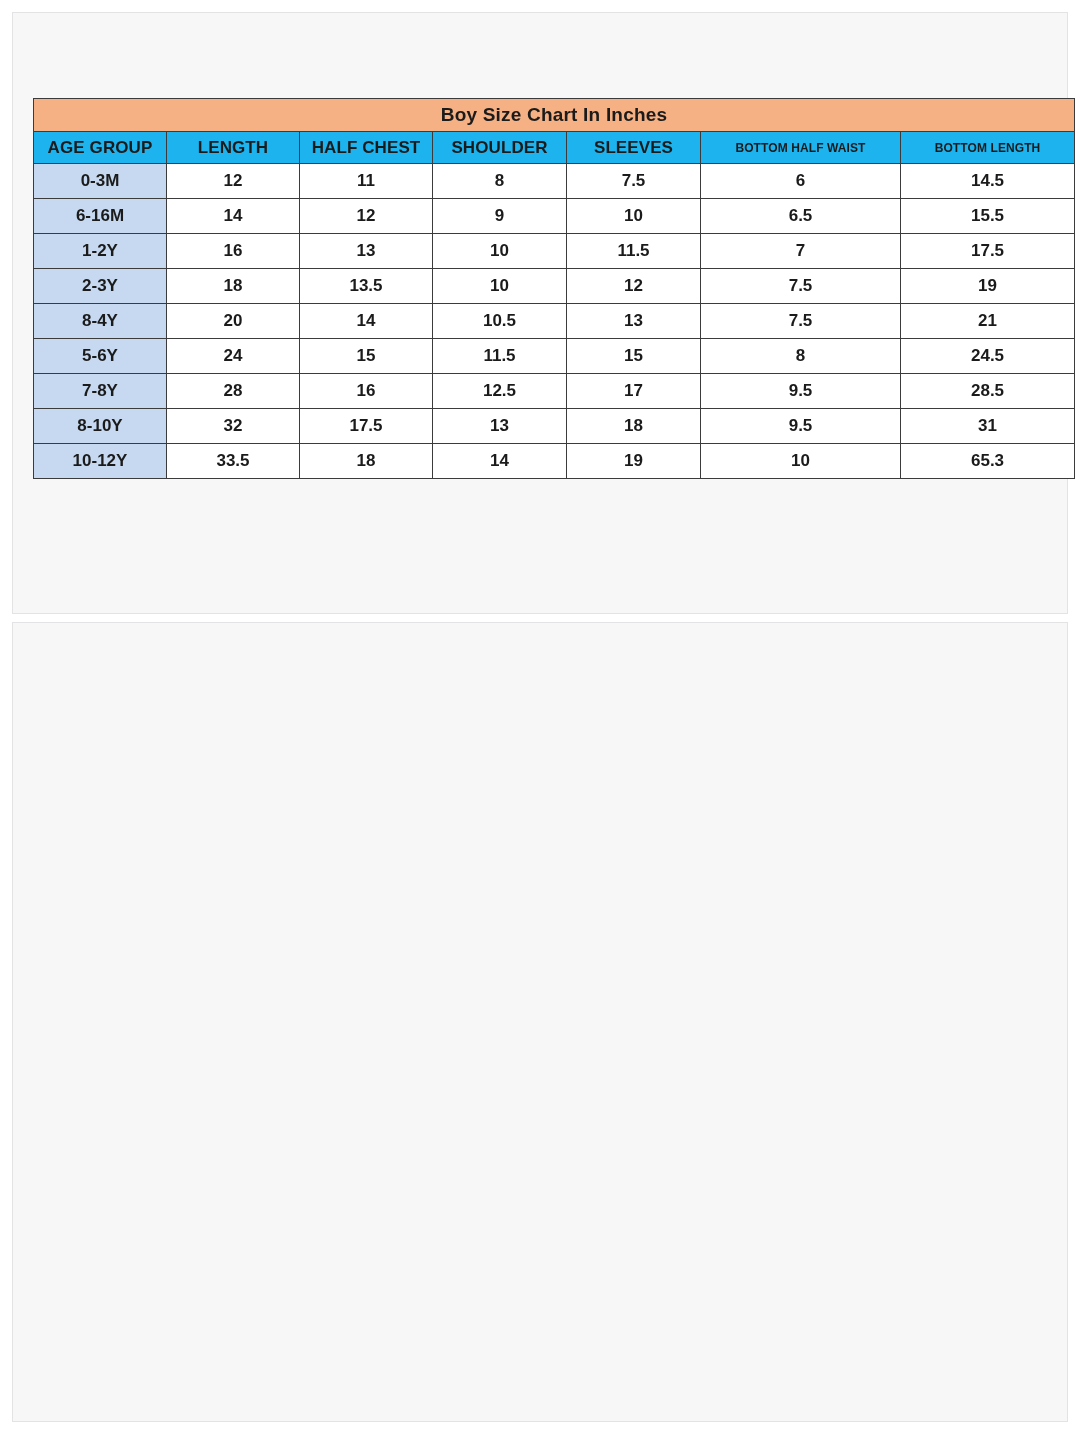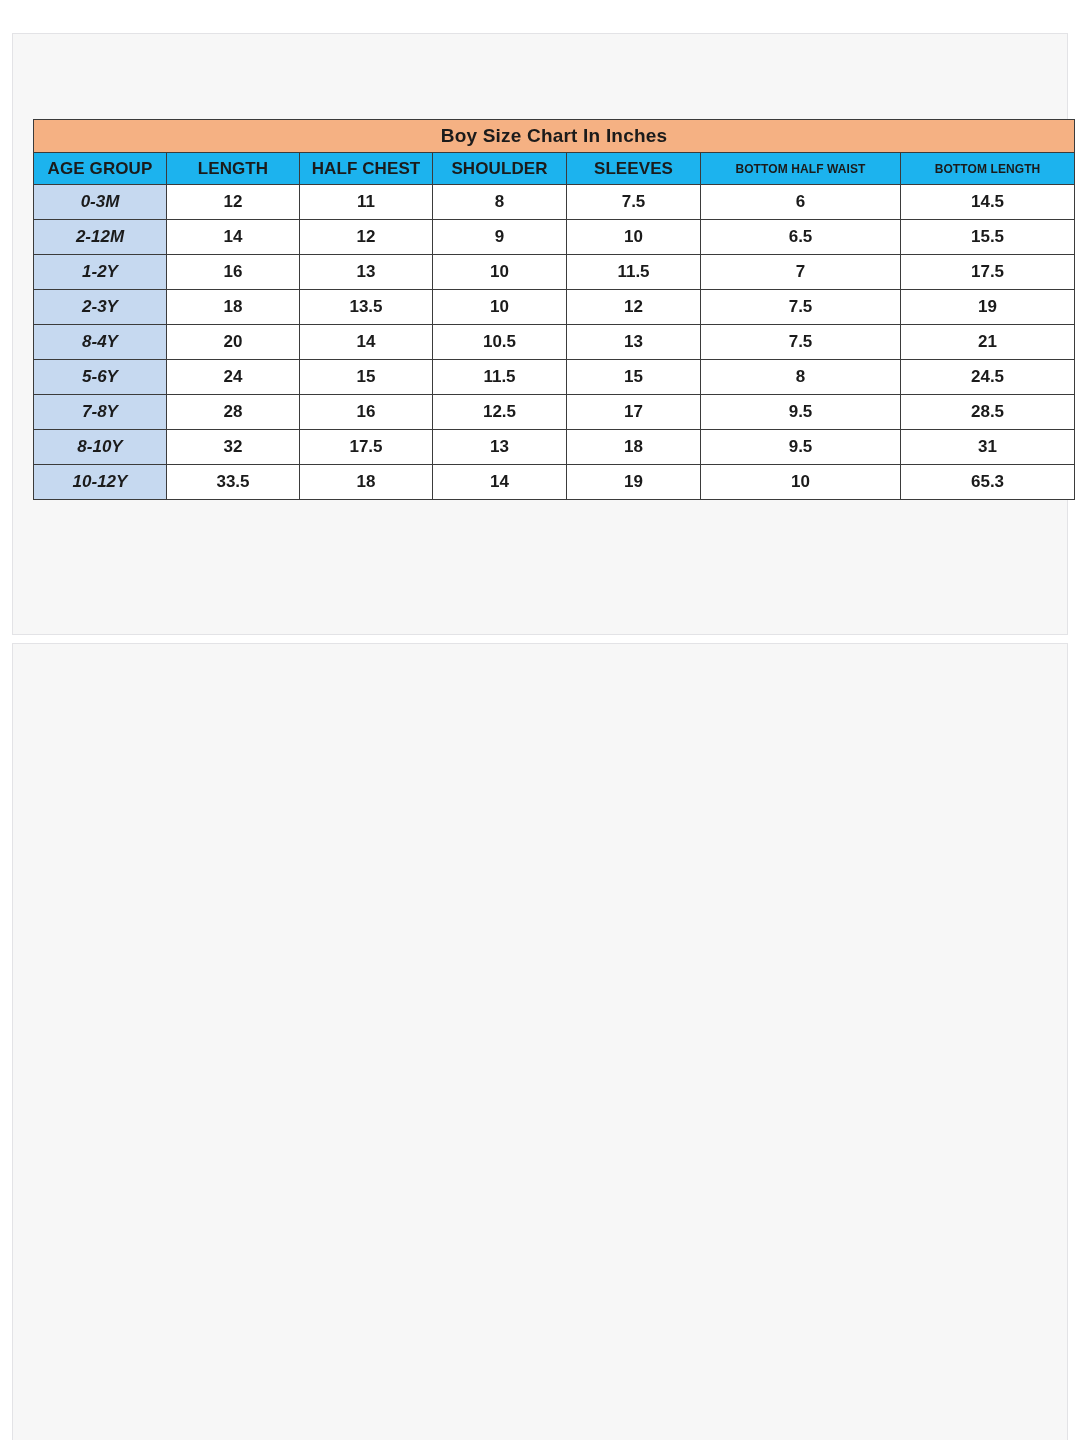--- a/index.html
+++ b/index.html
@@ -13,21 +13,20 @@
     position: relative;
     font-family: "Liberation Sans", sans-serif;
     overflow: hidden;
   }
 
   .panel {
     position: absolute;
     background: #f7f7f7;
     border: 1px solid #e3e3e6;
     box-sizing: border-box;
-    margin-top: 21px;
   }
   #panel-boy   { left: 12px; top: 12px;  width: 1056px; height: 602px; }
   #panel-girl  { left: 12px; top: 622px; width: 1056px; height: 800px; }
 
   table.size-chart {
     position: absolute;
     border-collapse: collapse;
     table-layout: fixed;
     background: #ffffff;
   }
@@ -54,21 +53,20 @@
     height: 32px;
     letter-spacing: 0.1px;
     white-space: nowrap;
   }
   .col-head.small { font-size: 12px; }
 
   td.age-cell {
     background: #c6d9f0;
     font-size: 17px;
     font-weight: normal;
-    font-style: italic;
   }
   td.val-cell {
     background: #ffffff;
     font-size: 17px;
     font-weight: normal;
   }
 
   
   #boy-table { left: 20px; top: 85px; width: 1041px; }
   #boy-table col.c0 { width: 133px; }
@@ -112,21 +110,21 @@
       <tr>
         <td class="age-cell">0-3M</td>
         <td class="val-cell">12</td>
         <td class="val-cell">11</td>
         <td class="val-cell">8</td>
         <td class="val-cell">7.5</td>
         <td class="val-cell">6</td>
         <td class="val-cell">14.5</td>
       </tr>
       <tr>
-        <td class="age-cell">2-12M</td>
+        <td class="age-cell">6-16M</td>
         <td class="val-cell">14</td>
         <td class="val-cell">12</td>
         <td class="val-cell">9</td>
         <td class="val-cell">10</td>
         <td class="val-cell">6.5</td>
         <td class="val-cell">15.5</td>
       </tr>
       <tr>
         <td class="age-cell">1-2Y</td>
         <td class="val-cell">16</td>

